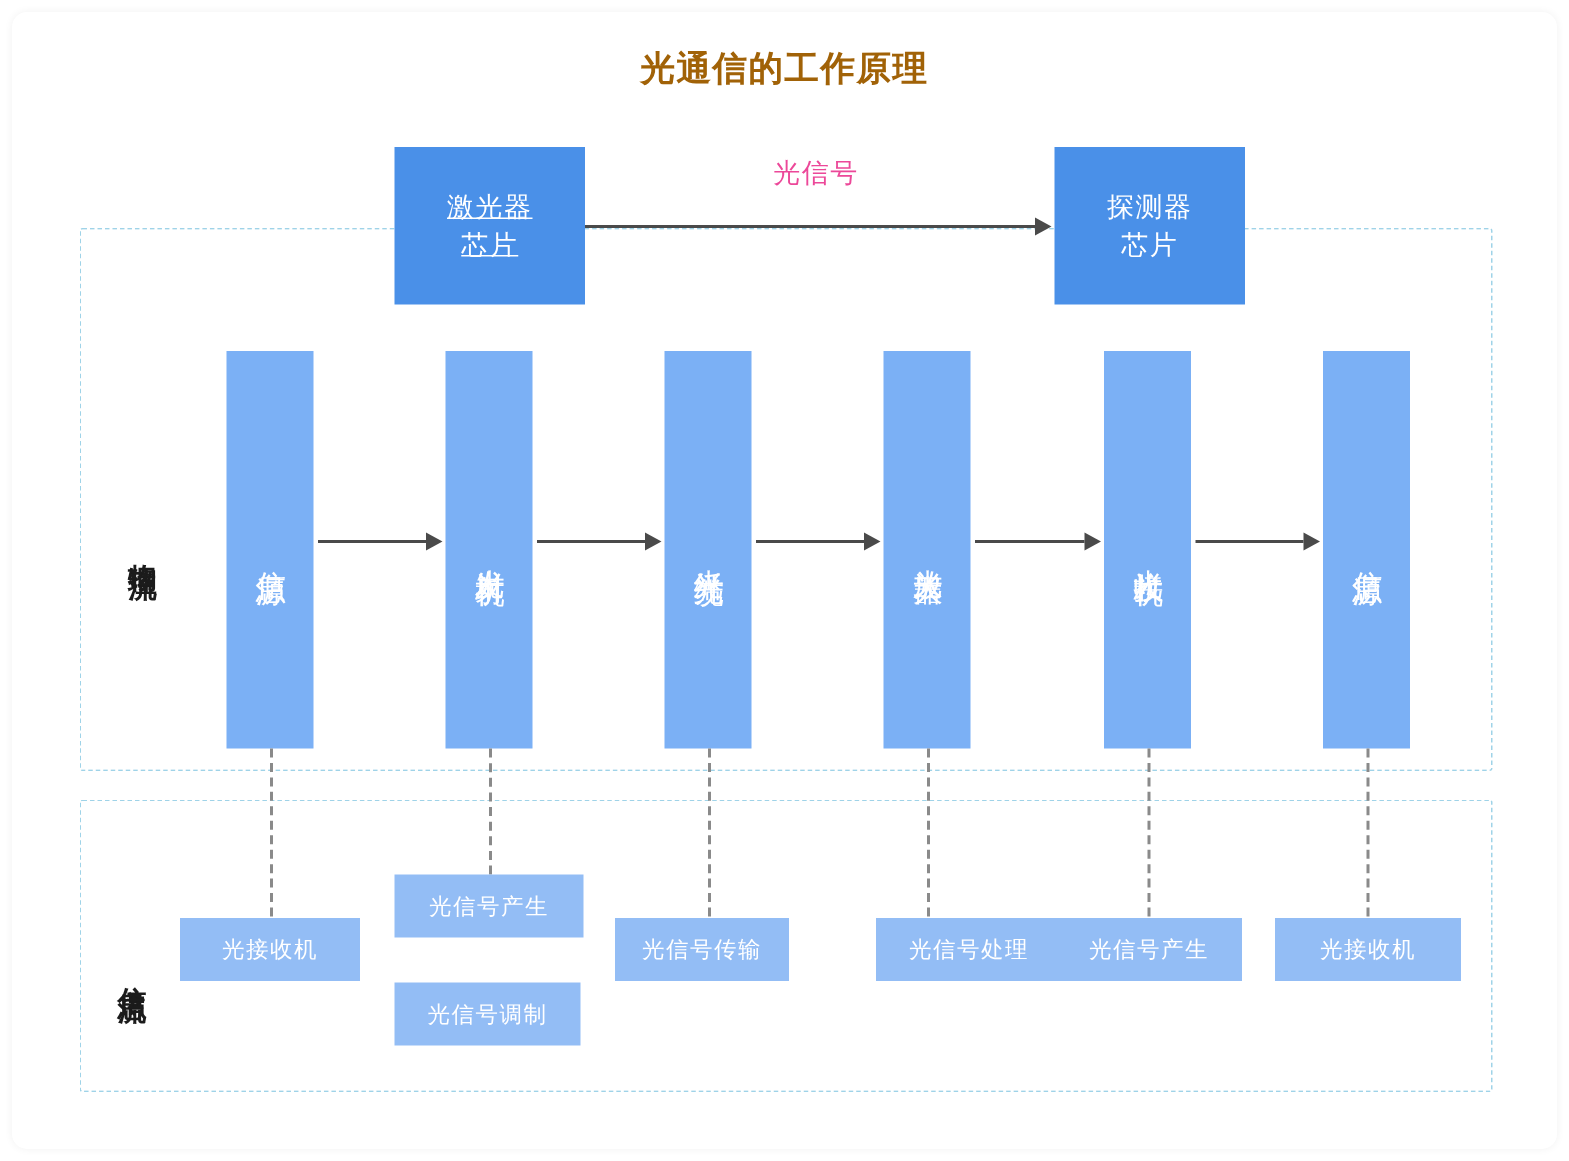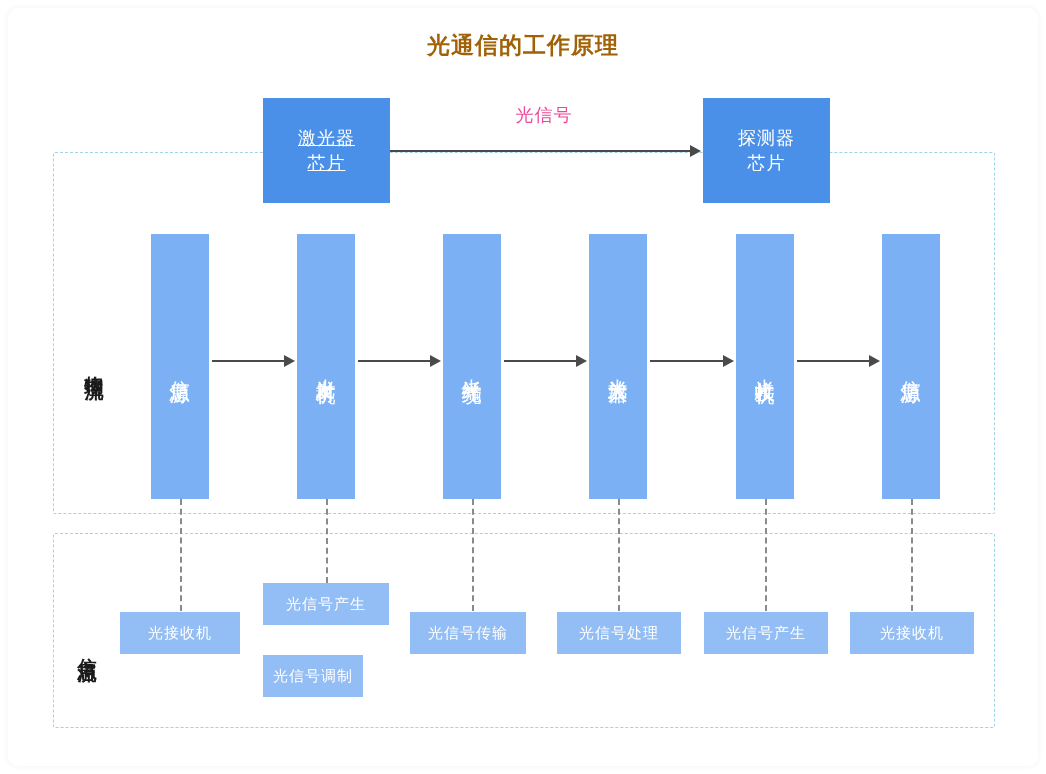--- a/index.html
+++ b/index.html
@@ -131,19 +131,19 @@
 
   <div class="vconn" style="left:180px;top:499px;height:112px;"></div>
   <div class="vconn" style="left:326px;top:499px;height:84px;"></div>
   <div class="vconn" style="left:472px;top:499px;height:112px;"></div>
   <div class="vconn" style="left:618px;top:499px;height:112px;"></div>
   <div class="vconn" style="left:765px;top:499px;height:112px;"></div>
   <div class="vconn" style="left:911px;top:499px;height:112px;"></div>
 
   <div class="ibox" style="left:120px;top:612px;width:120px;">光接收机</div>
   <div class="ibox" style="left:263px;top:583px;width:126px;">光信号产生</div>
-  <div class="ibox" style="left:263px;top:655px;width:100px;">光信号调制</div>
+  <div class="ibox" style="left:263px;top:655px;width:124px;">光信号调制</div>
   <div class="ibox" style="left:410px;top:612px;width:116px;">光信号传输</div>
-  <div class="ibox" style="left:557px;top:612px;width:124px;">光信号处理</div>
+  <div class="ibox" style="left:584px;top:612px;width:124px;">光信号处理</div>
   <div class="ibox" style="left:704px;top:612px;width:124px;">光信号产生</div>
   <div class="ibox" style="left:850px;top:612px;width:124px;">光接收机</div>
 
 </div>
 
 </body></html>

